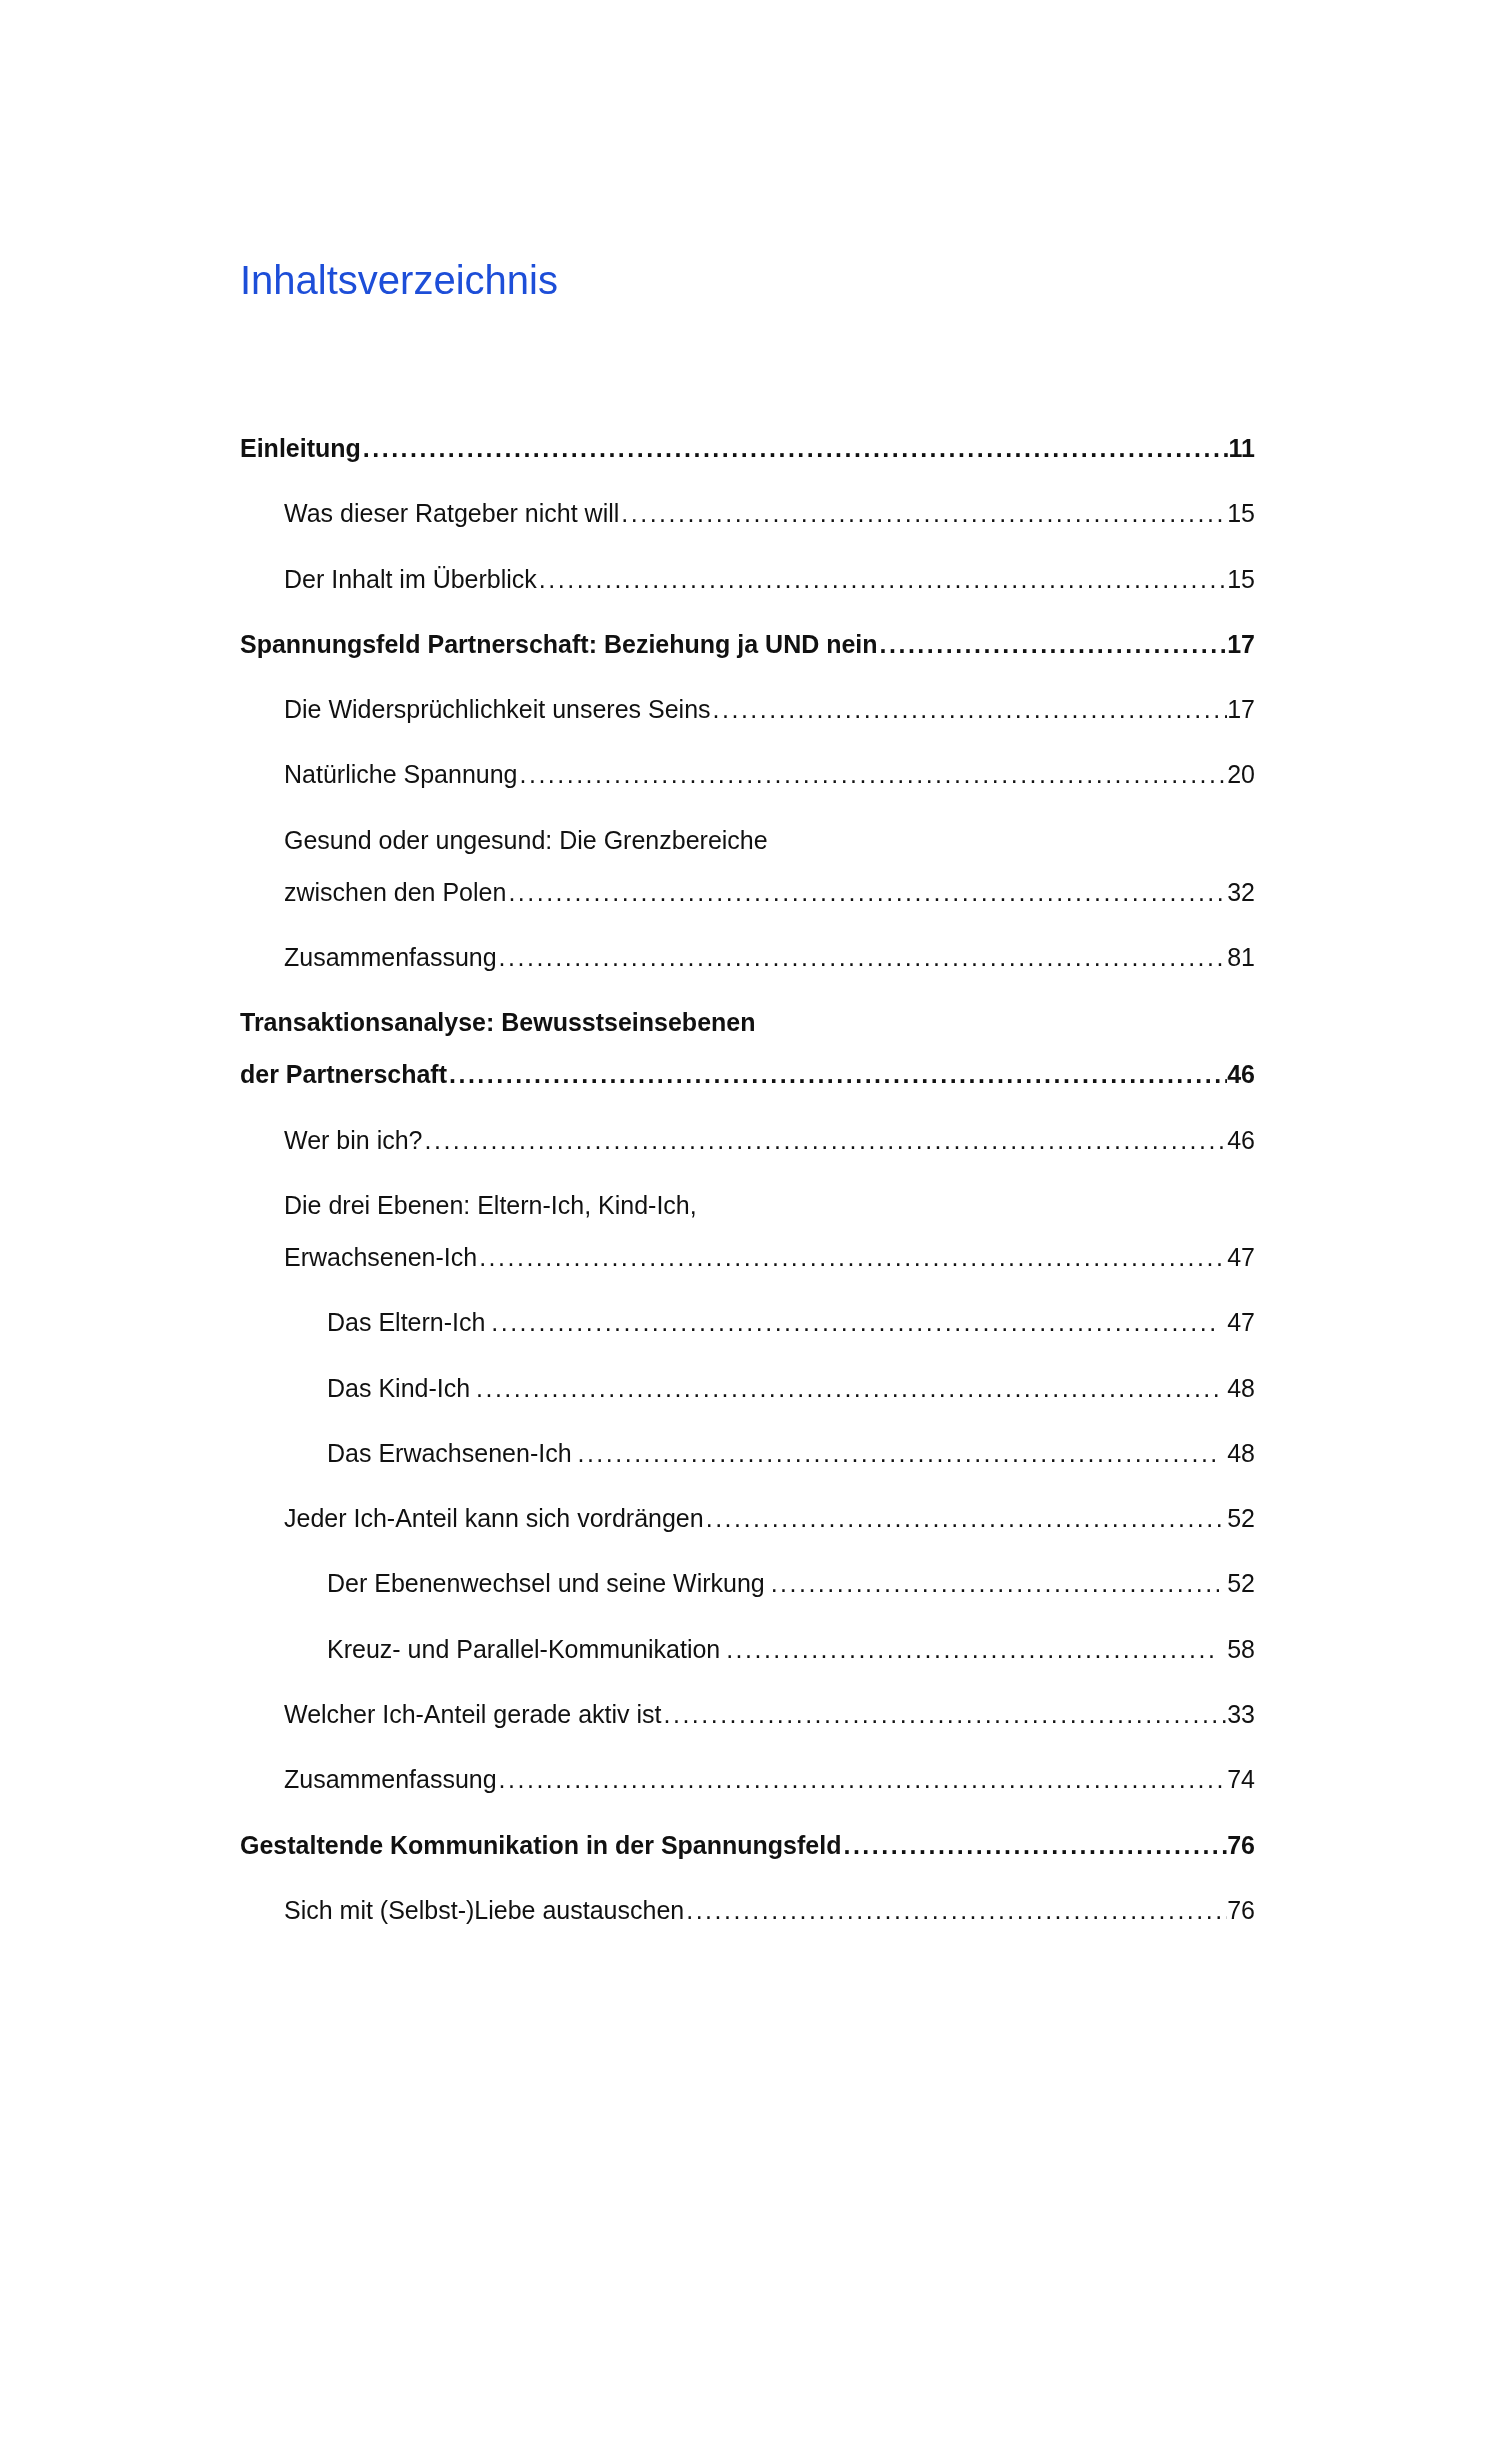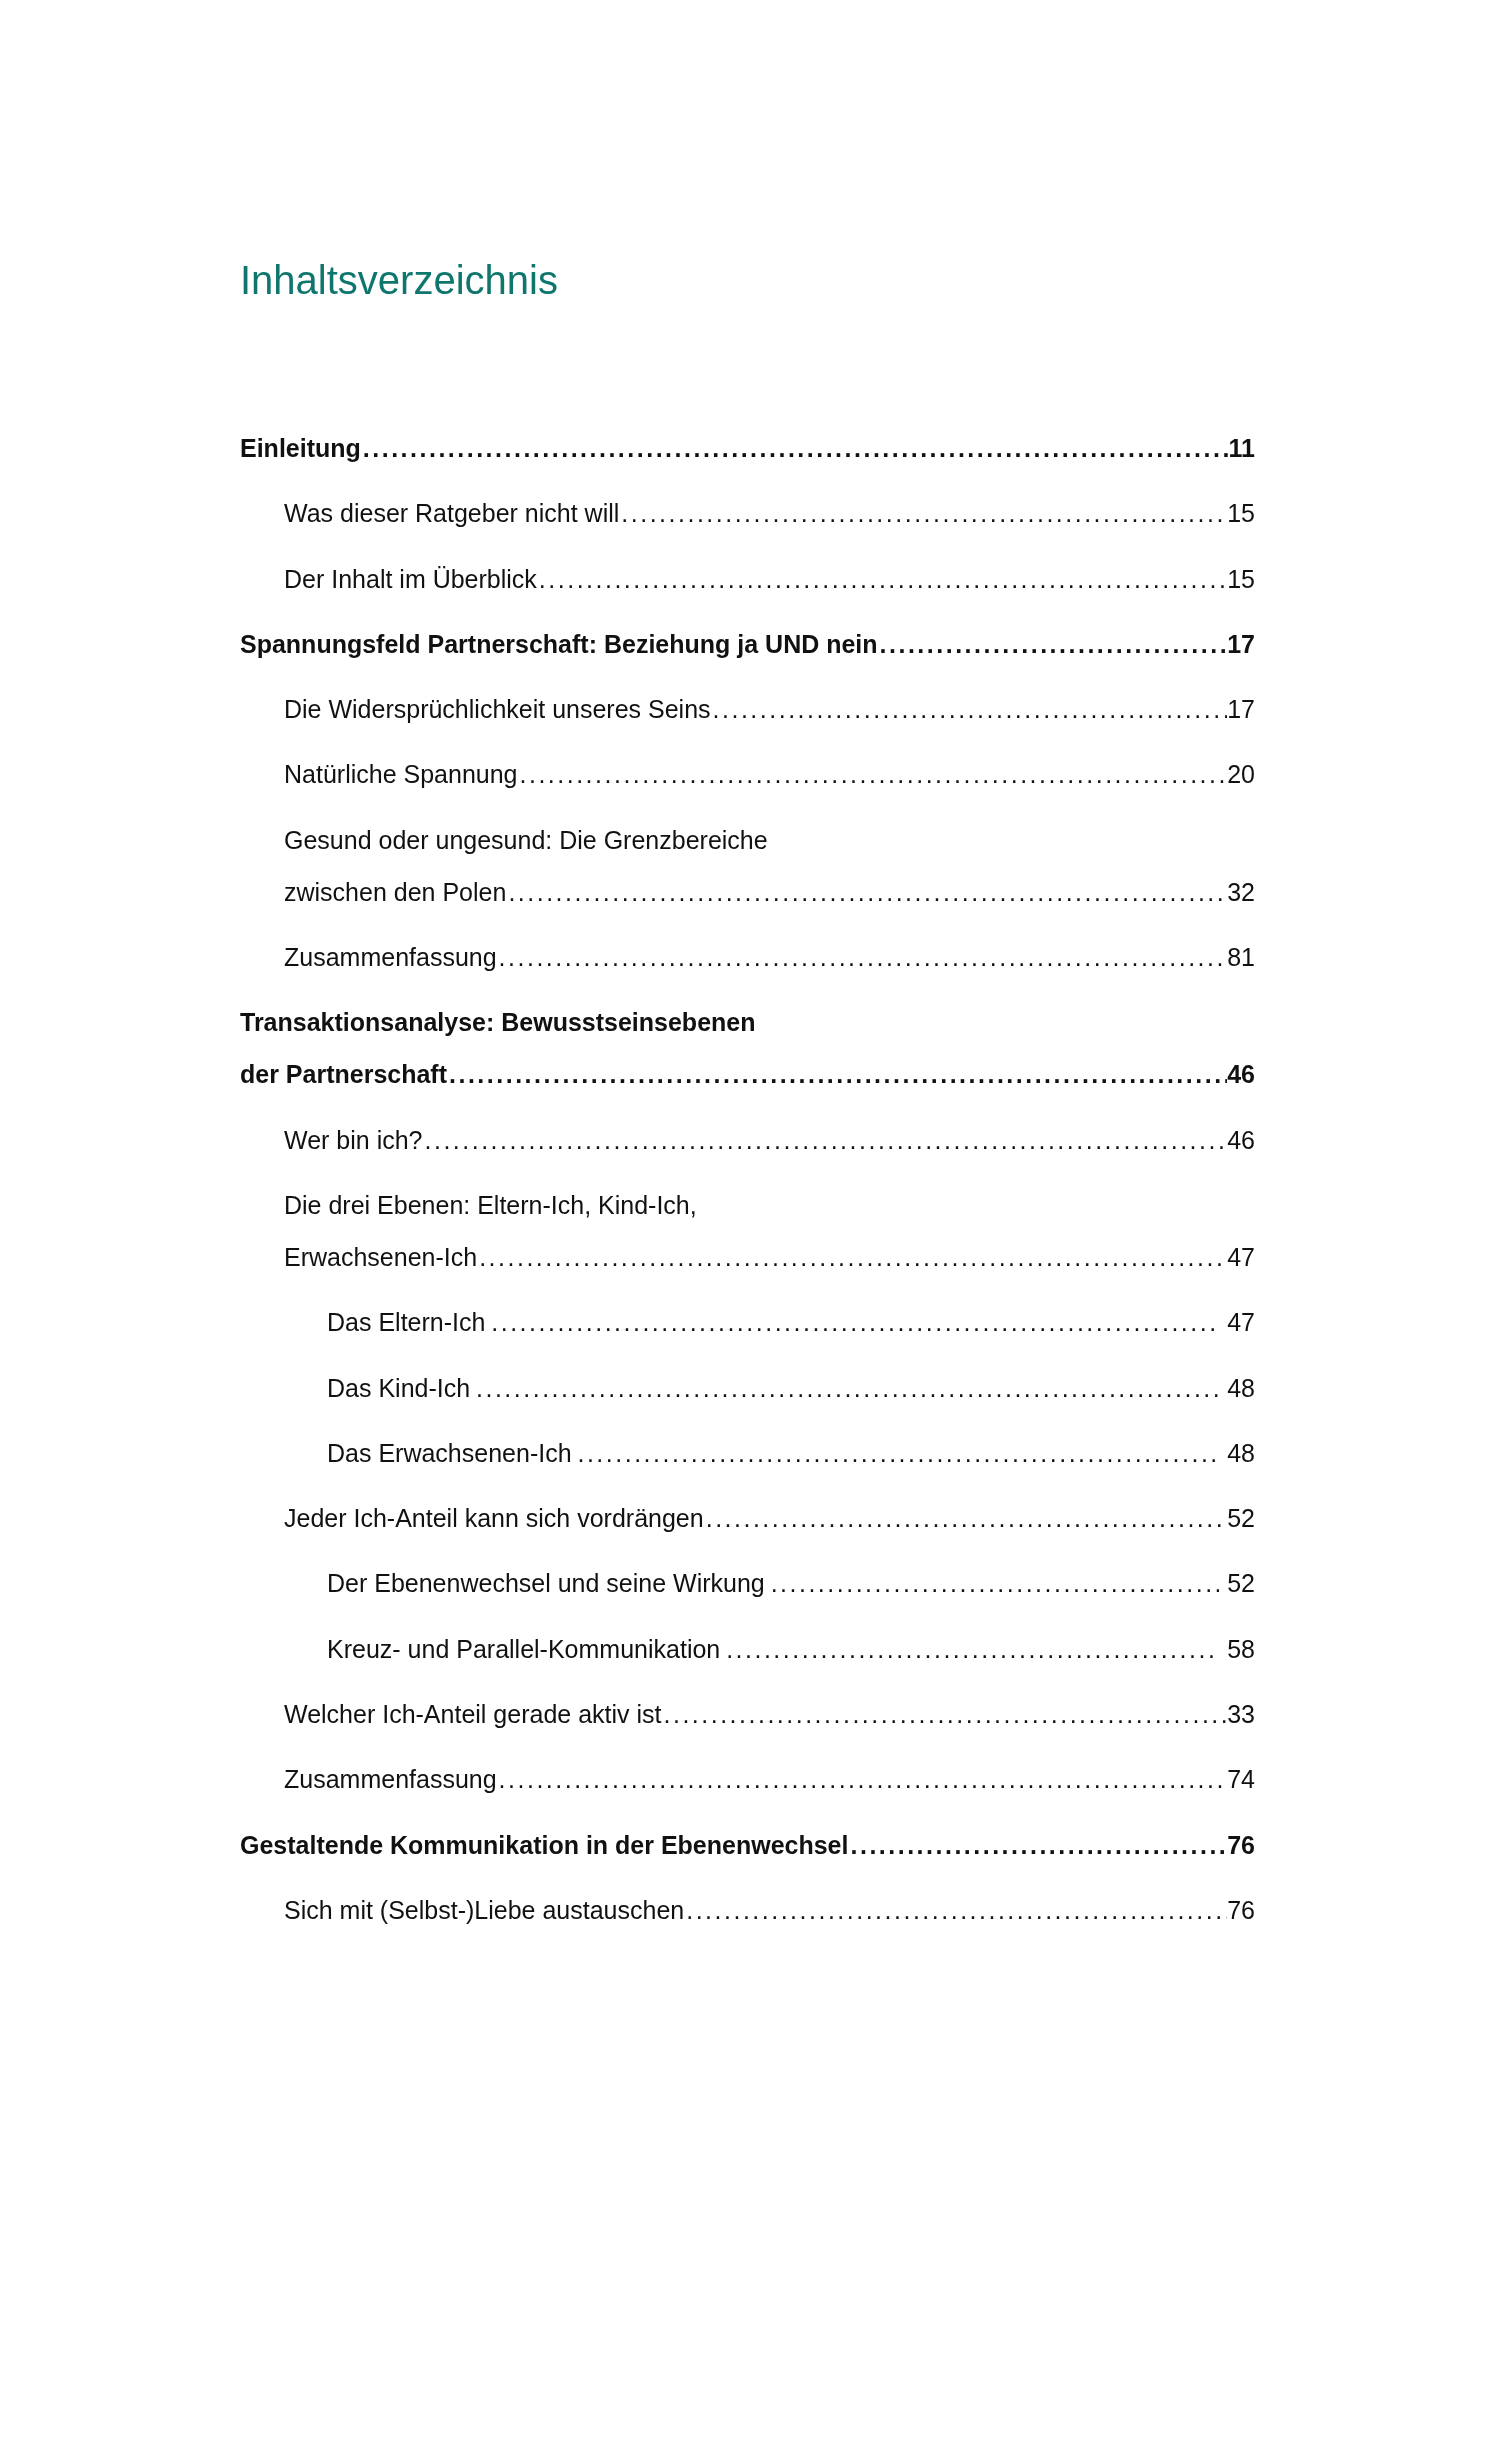--- a/index.html
+++ b/index.html
@@ -14,21 +14,21 @@
   }
   .page-content {
     position: absolute;
     left: 240px;
     top: 258px;
     width: 1015px;
   }
   .doc-title {
     font-size: 40px;
     font-weight: 400;
-    color: #0f766e;
+    color: #1d4ed8;
     margin-bottom: 119px;
   }
   .toc-list { width: 100%; }
   .toc-entry {
     font-size: 25px;
     line-height: 52px;
     margin-bottom: 13.3px;
     font-weight: 400;
   }
   .toc-entry.bold { font-weight: 700; }
@@ -215,21 +215,21 @@
   <div class="toc-entry level-2">
     <div class="toc-lastline">
       <span class="toc-label">Zusammenfassung</span>
       <span class="toc-leader"></span>
       <span class="toc-page">74</span>
     </div>
   </div>
 
   <div class="toc-entry level-1 bold">
     <div class="toc-lastline">
-      <span class="toc-label">Gestaltende Kommunikation in der Ebenenwechsel</span>
+      <span class="toc-label">Gestaltende Kommunikation in der Spannungsfeld</span>
       <span class="toc-leader"></span>
       <span class="toc-page">76</span>
     </div>
   </div>
 
   <div class="toc-entry level-2">
     <div class="toc-lastline">
       <span class="toc-label">Sich mit (Selbst-)Liebe austauschen</span>
       <span class="toc-leader"></span>
       <span class="toc-page">76</span>

